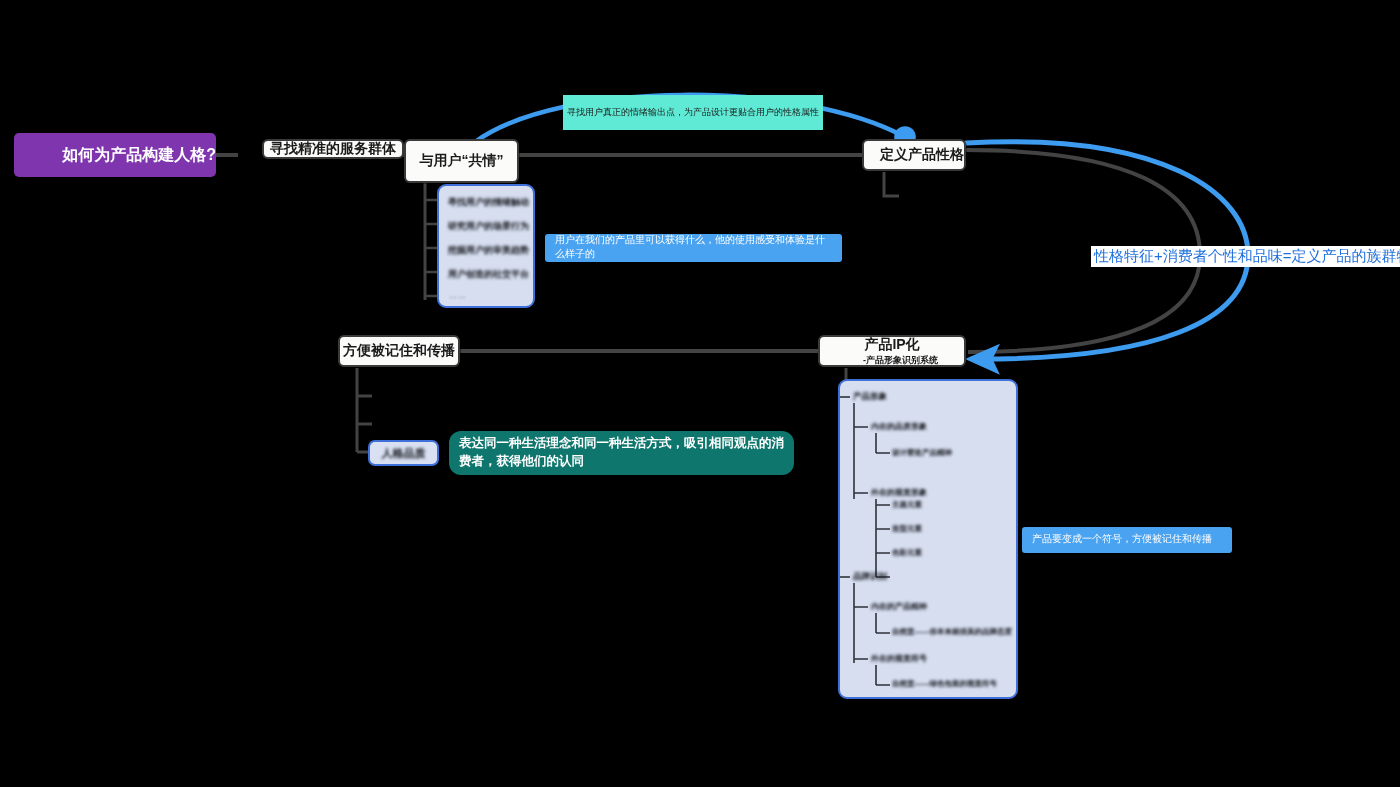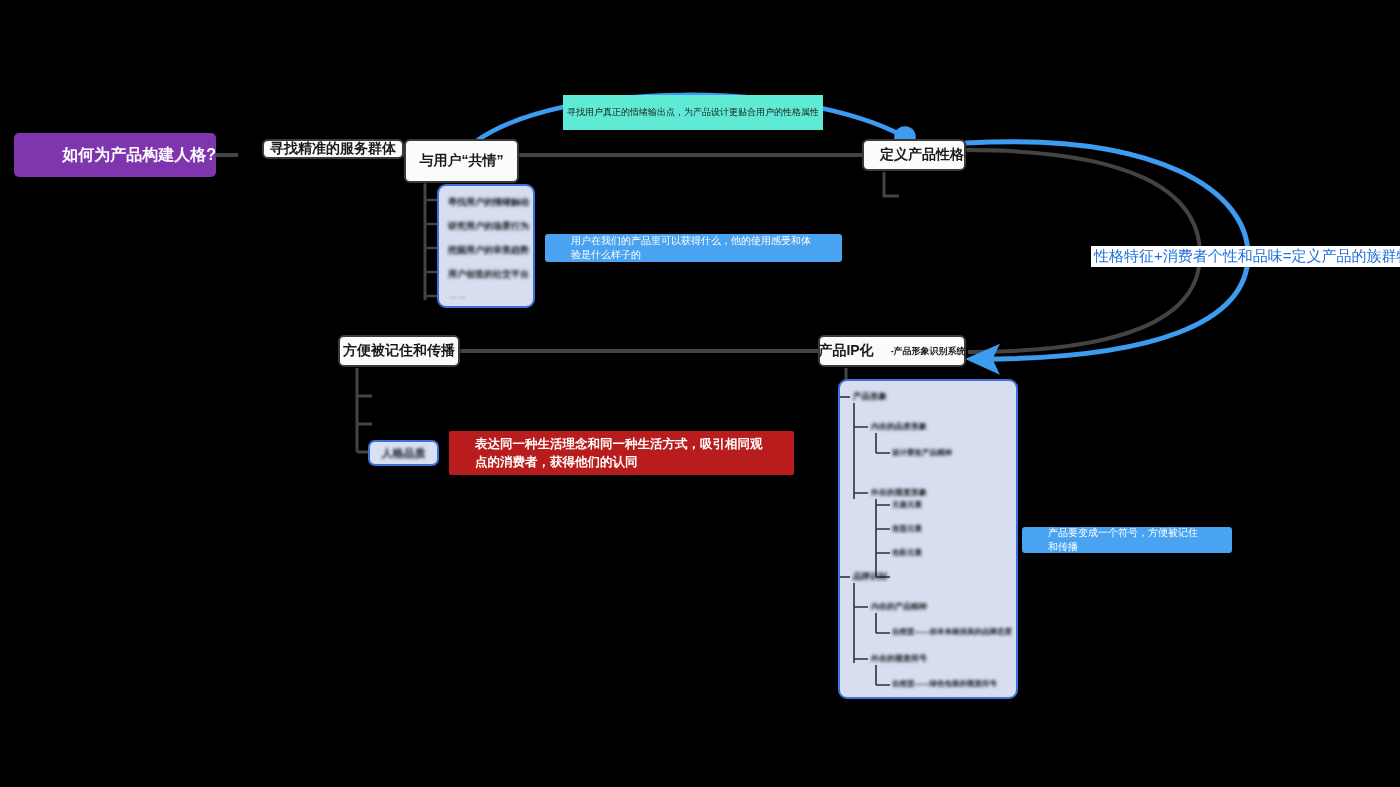--- a/index.html
+++ b/index.html
@@ -57,25 +57,26 @@
     white-space: nowrap;
   }
 
   
   .callout {
     position: absolute;
     background: #3d9bf0;
     color: #ffffff;
     display: flex;
     align-items: center;
-    padding: 5px 26px;
+    padding: 5px 10px;
     line-height: 1.45;
+    font-family: Liberation Mono, monospace;
   }
   .callout-sm { background: #4aa3f0; border-radius: 3px; }
-  .callout-strong { background: #b91c1c; font-weight: bold; border-radius: 2px; }
+  .callout-strong { background: #0f766e; font-weight: bold; border-radius: 12px; }
 
   
   .annot-plain {
     position: absolute;
     background: #5eead4;
     color: #1b1b1b;
     padding: 11px 4px;
     white-space: nowrap;
   }
   .annot-blue {
@@ -162,21 +163,21 @@
   </div>
 
   <div class="node" style="left:862px; top:139px; width:104px; height:32px; font-size:14px;justify-content:flex-end;">
     <span>定义产品性格</span>
   </div>
 
   <div class="node" style="left:338px; top:335px; width:122px; height:32px; font-size:14px;">
     <span>方便被记住和传播</span>
   </div>
 
-  <div class="node" style="left:818px; top:335px; width:148px; height:32px; font-size:14px;">
+  <div class="node" style="left:818px; top:335px; width:148px; height:32px; font-size:14px;flex-direction:column;">
     <span>产品IP化</span>
     <span style="font-size:9px; font-weight:bold; margin-left:17px;">-产品形象识别系统</span>
   </div>
 
   <div class="panel" style="left:437px; top:184px; width:98px; height:124px;">
     <div class="blurtext" style="left:9px; top:10px; font-size:9px;">寻找用户的情绪触动</div>
     <div class="blurtext" style="left:9px; top:34px; font-size:9px;">研究用户的场景行为</div>
     <div class="blurtext" style="left:9px; top:58px; font-size:9px;">挖掘用户的审美趋势</div>
     <div class="blurtext" style="left:9px; top:82px; font-size:9px;">用户创造的社交平台</div>
     <div class="dots" style="left:10px; top:105px; font-size:8px;">……</div>

